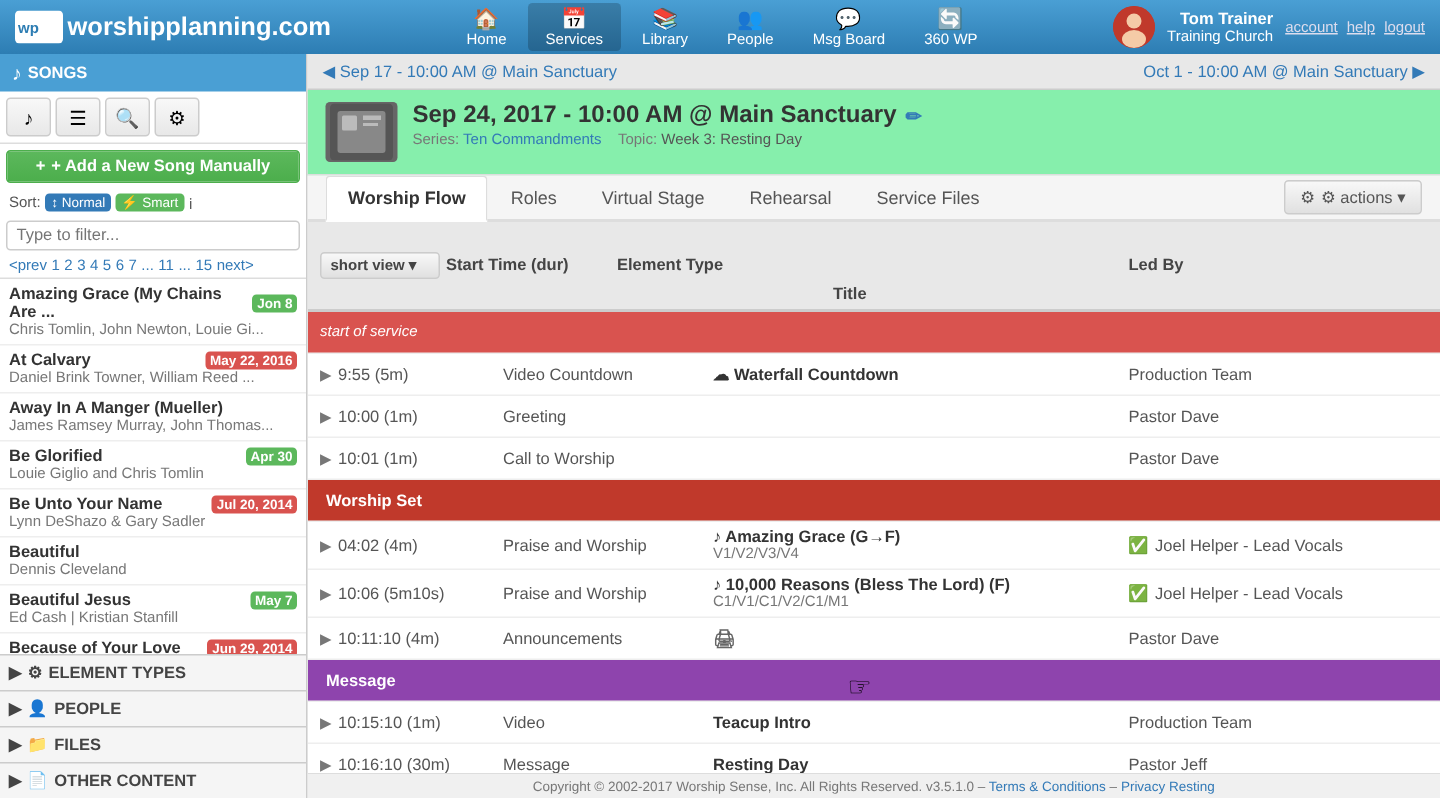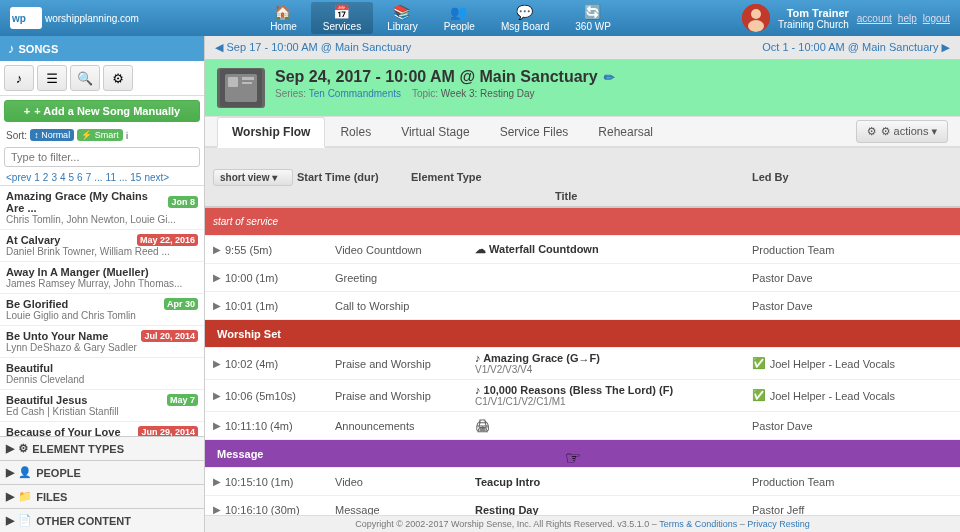--- a/index.html
+++ b/index.html
@@ -373,21 +373,21 @@
 </head>
 <body>
 
 <div class="top-nav">
   <div class="top-nav-logo">
     <div style="display:flex;align-items:center;gap:3px;">
       <svg width="32" height="22" viewBox="0 0 32 22">
         <rect width="32" height="22" rx="3" fill="#fff"></rect>
         <text x="2" y="15" font-size="10" fill="#2d7db3" font-weight="bold">wp</text>
       </svg>
-      <span style="color:#fff;font-size:10px;font-weight:normal;">worshipplanning.com</span>
+      <span style="color:#fff;font-size:17px;font-weight:bold;">worshipplanning.com</span>
     </div>
   </div>
   <div class="top-nav-items">
     <div class="nav-item">
       <span class="icon">🏠</span>
       <span>Home</span>
     </div>
     <div class="nav-item active">
       <span class="icon">📅</span>
       <span>Services</span>
@@ -578,22 +578,22 @@
           <span>Week 3: Resting Day</span>
         </div>
       </div>
     </div>
 
     <div class="tabs-bar">
       <div class="tabs">
         <div class="tab active">Worship Flow</div>
         <div class="tab">Roles</div>
         <div class="tab">Virtual Stage</div>
+        <div class="tab">Rehearsal</div>
         <div class="tab">Service Files</div>
-        <div class="tab">Rehearsal</div>
       </div>
       <div class="actions-btn">
         <span>⚙</span>
         <span>⚙ actions ▾</span>
       </div>
     </div>
 
     <div class="flow-table">
       <div class="flow-table-header">
         <div class="col-view">
@@ -634,21 +634,21 @@
         <div class="col-title"></div>
         <div class="col-led">Pastor Dave</div>
       </div>
 
       <div class="flow-row section-header worship">
         <span>Worship Set</span>
       </div>
 
       <div class="flow-row">
         <div class="expand-arrow">▶</div>
-        <div class="col-time">10:02 (4m)</div>
+        <div class="col-time">04:02 (4m)</div>
         <div class="col-type">Praise and Worship</div>
         <div class="col-title">
           <strong>♪ Amazing Grace (G→F)</strong>
           <span class="subtitle">V1/V2/V3/V4</span>
         </div>
         <div class="col-led"><span class="check-icon">✅</span> Joel Helper - Lead Vocals</div>
       </div>
 
       <div class="flow-row">
         <div class="expand-arrow">▶</div>

